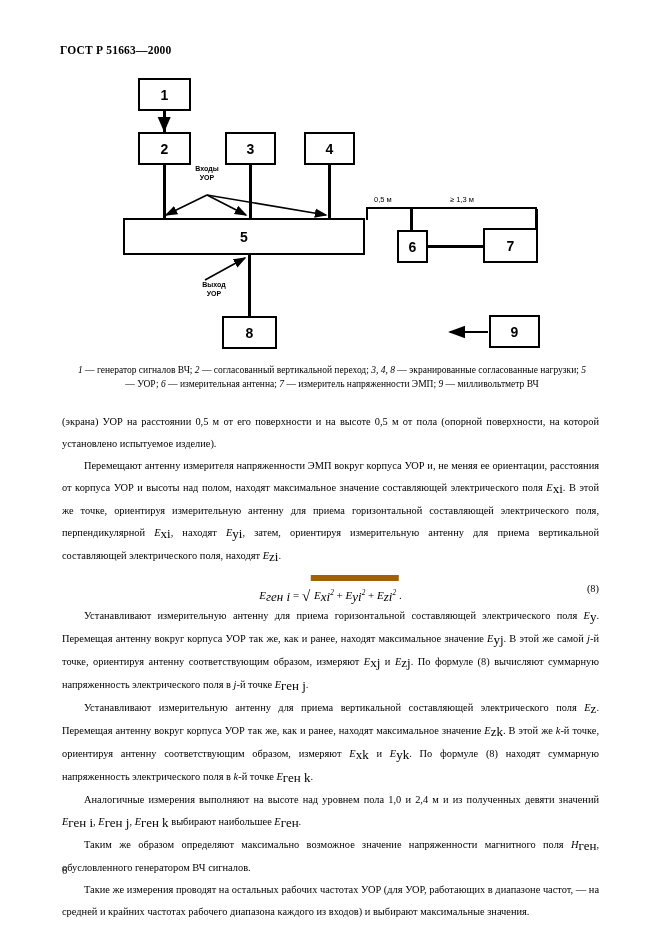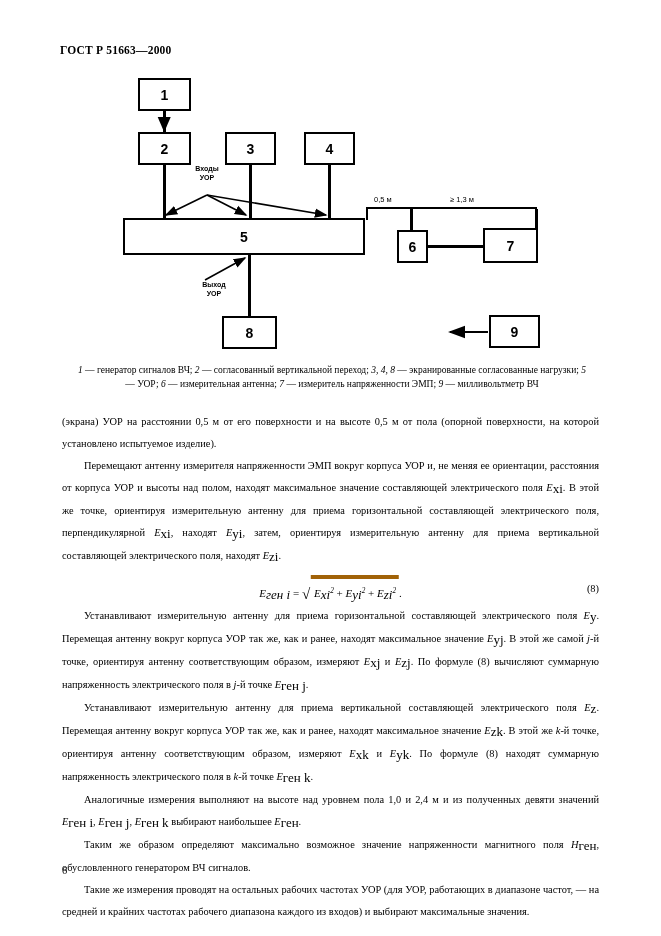--- a/index.html
+++ b/index.html
@@ -147,21 +147,21 @@
     position: absolute;
     left: 50%;
     transform: translateX(-50%);
     top: 0;
     font-size: 11px;
     white-space: nowrap;
     font-style: italic;
   }
   .rad {
     display: inline-block;
-    border-top: 4px solid #a16207;
+    border-top: 6px solid #a16207;
     padding: 1px 3px 0 3px;
     margin-left: 1px;
   }
   .radsign {
     display: inline-block;
     font-style: normal;
     font-size: 15px;
     vertical-align: -2px;
   }
   .formula-num {

